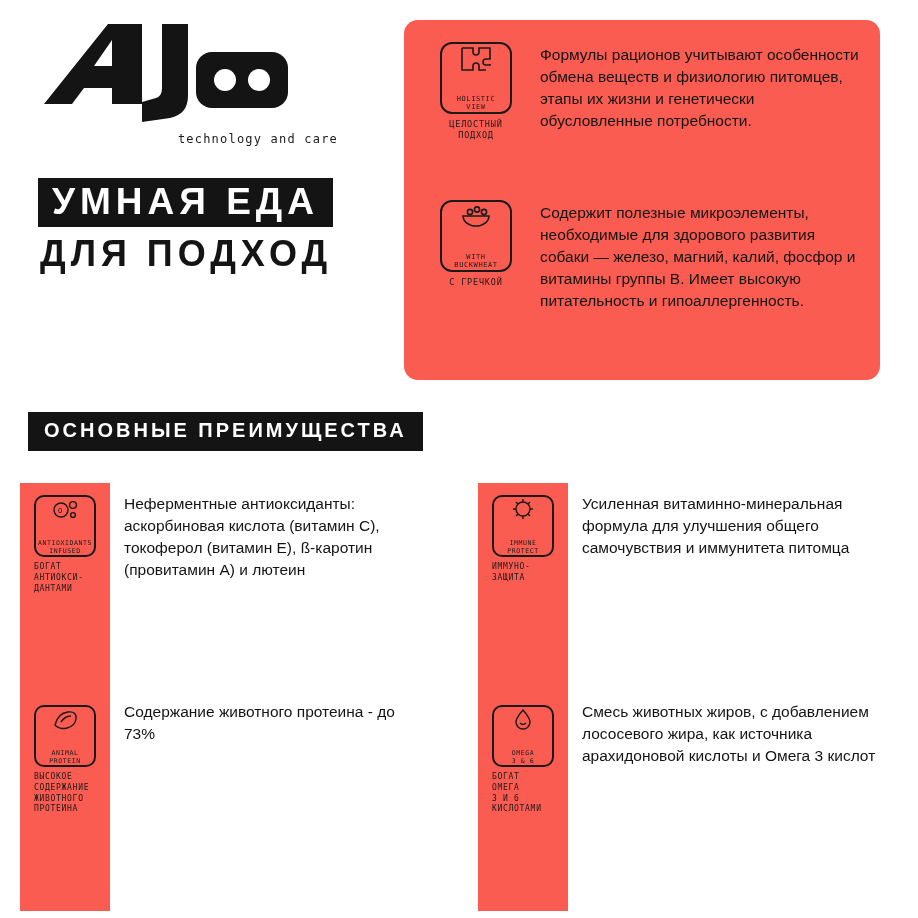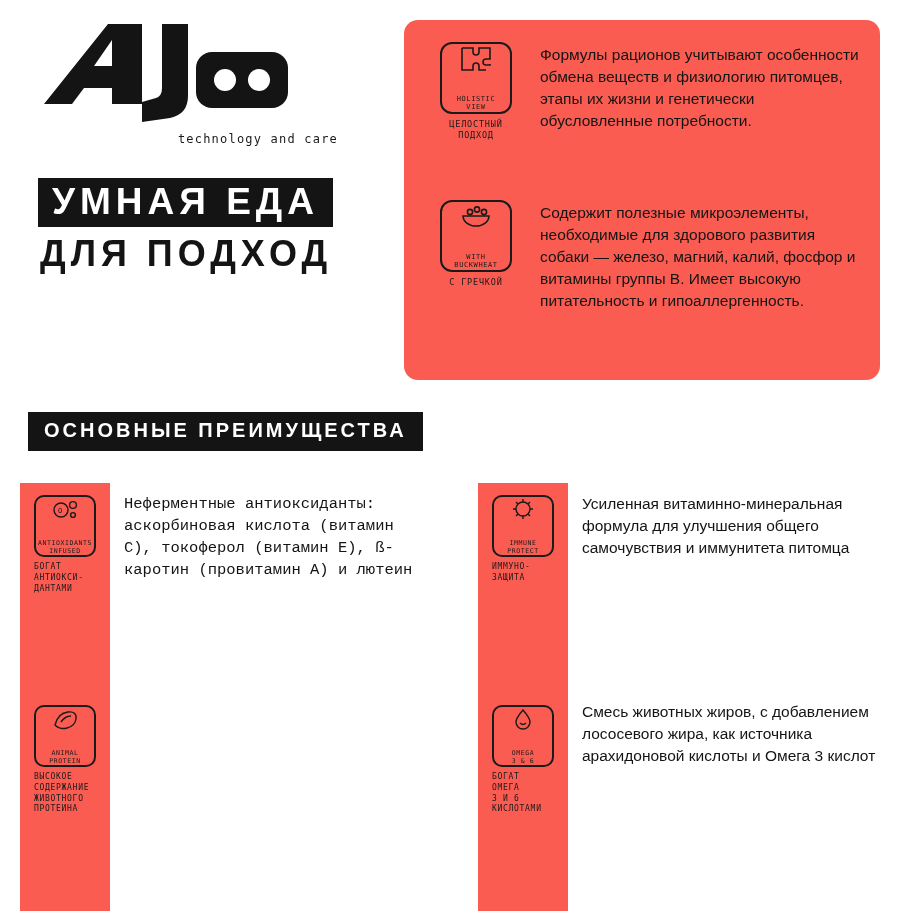--- a/index.html
+++ b/index.html
@@ -180,36 +180,37 @@
               <circle cx="11" cy="13" r="7"></circle>
               <circle cx="23" cy="8" r="3.4"></circle>
               <circle cx="23" cy="18" r="2.4"></circle>
             </g>
             <text x="8" y="16" font-family="DejaVu Sans Mono, monospace" font-size="7" fill="#1a1a1a">O</text>
           </svg>
           <div class="mini">ANTIOXIDANTS<br>INFUSED</div>
         </div>
         <div class="badge-caption">БОГАТ<br>АНТИОКСИ-<br>ДАНТАМИ</div>
       </div>
-      <div class="adv-text" style="top:10px;font-family:Liberation Mono, monospace;">Неферментные антиоксиданты: аскорбиновая кислота (витамин С), токоферол (витамин Е), ß-каротин (провитамин А) и лютеин</div>
+      <div class="adv-text" style="top:10px;">Неферментные антиоксиданты: аскорбиновая кислота (витамин С), токоферол (витамин Е), ß-каротин (провитамин А) и лютеин</div>
     </div>
 
     <div class="adv-item">
       <div class="adv-badge" style="top:22px;">
         <div class="badge-box">
           <svg class="glyph" viewBox="0 0 30 25">
             <g fill="none" stroke="#1a1a1a" stroke-width="1.4">
               <path d="M5 18 q3 -12 13 -13 q9 -1 8 7 q-1 7 -9 9 q-7 2 -12 -3 Z"></path>
               <path d="M11 15 q4 -6 10 -6"></path>
             </g>
           </svg>
           <div class="mini">ANIMAL<br>PROTEIN</div>
         </div>
         <div class="badge-caption">ВЫСОКОЕ<br>СОДЕРЖАНИЕ<br>ЖИВОТНОГО<br>ПРОТЕИНА</div>
       </div>
+      <div class="adv-text" style="top:18px;">Содержание животного протеина - до 73%</div>
     </div>
   </div>
 
   <div class="col col-right">
     <div class="adv-strip strip-right"></div>
 
     <div class="adv-item">
       <div class="adv-badge" style="top:12px;">
         <div class="badge-box">
           <svg class="glyph" viewBox="0 0 30 25">

